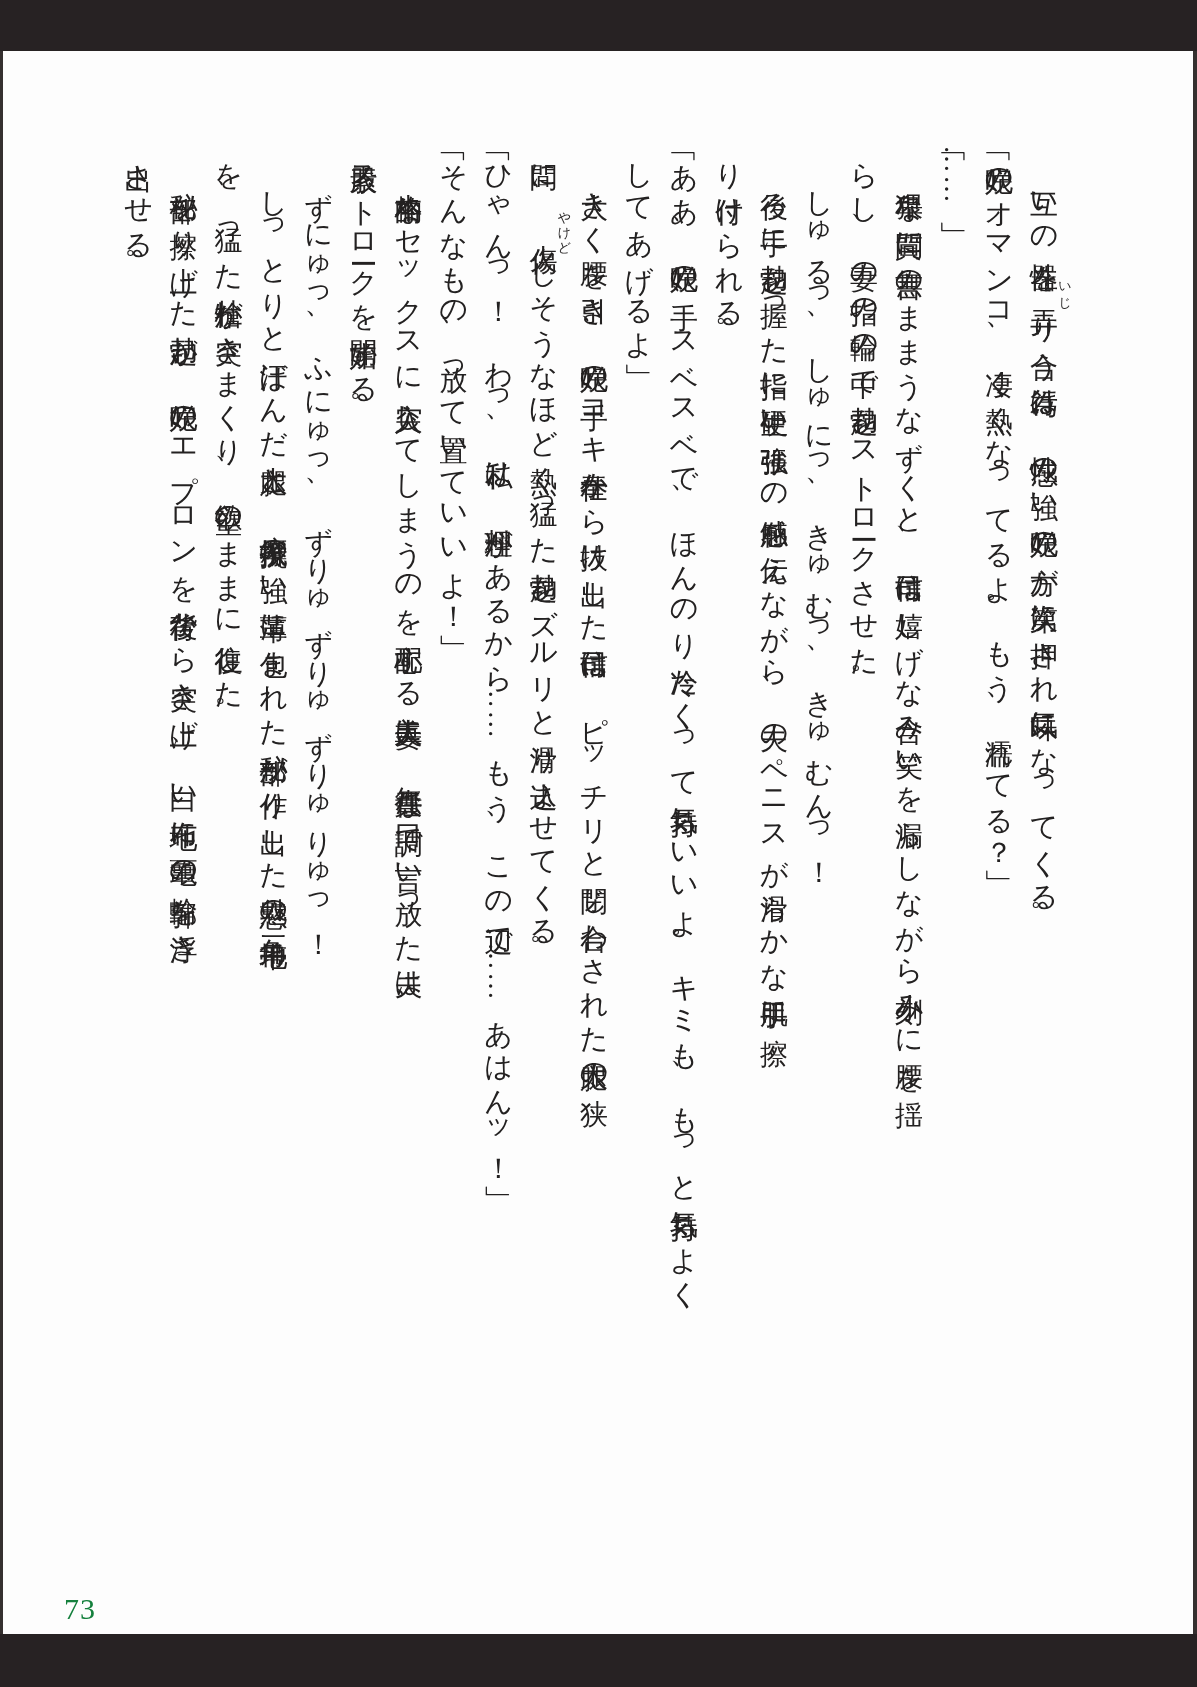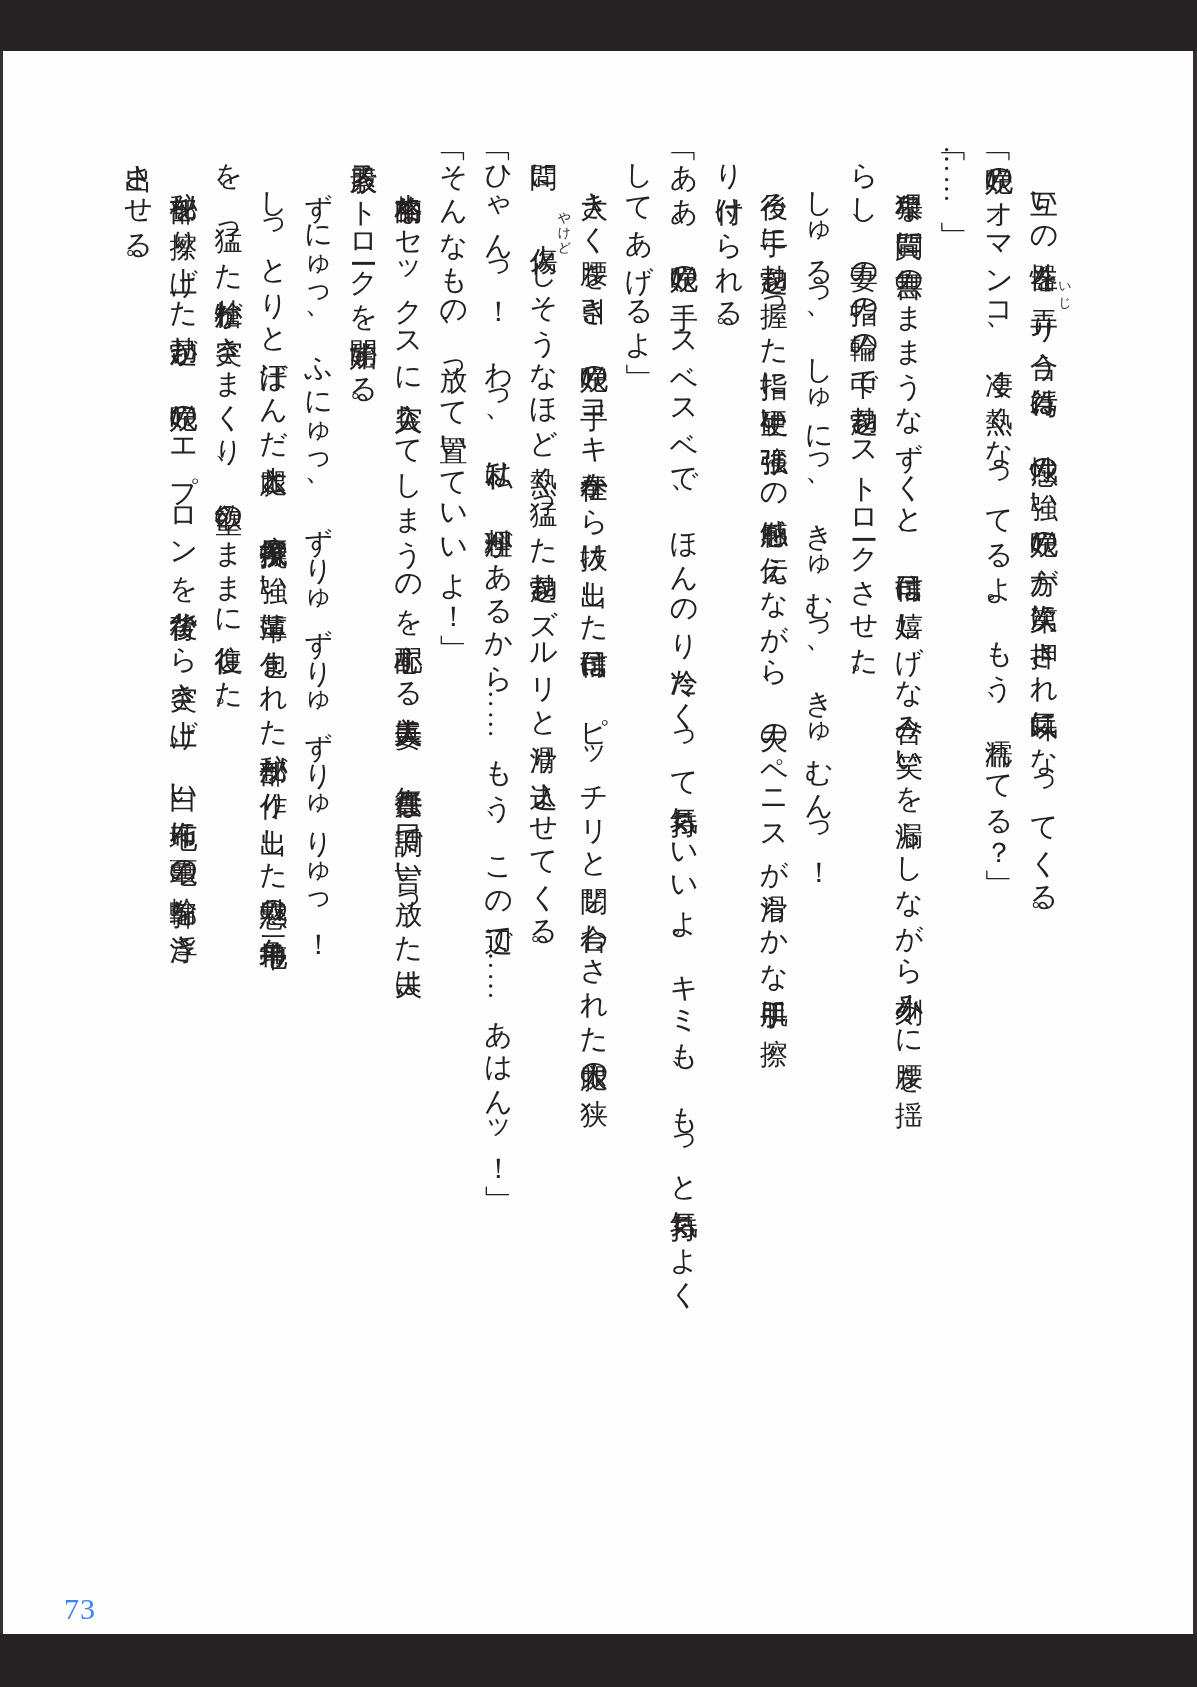--- a/index.html
+++ b/index.html
@@ -56,21 +56,21 @@
   ruby rt {
     font-size: 13px;
     letter-spacing: 0;
     color: #2b2929;
   }
   .page-number {
     position: absolute;
     left: 64px;
     top: 1592px;
     font-size: 30px;
-    color: #3b82f6;
+    color: #15803d;
     letter-spacing: 1px;
   }
 </style>
 </head>
 <body>
 
 <div class="page" style="background: rgb(253, 253, 253);">
   <div class="bar top" style="background: rgb(39, 34, 35);"></div>
   <div class="edge left"></div>
   <div class="edge right"></div>

